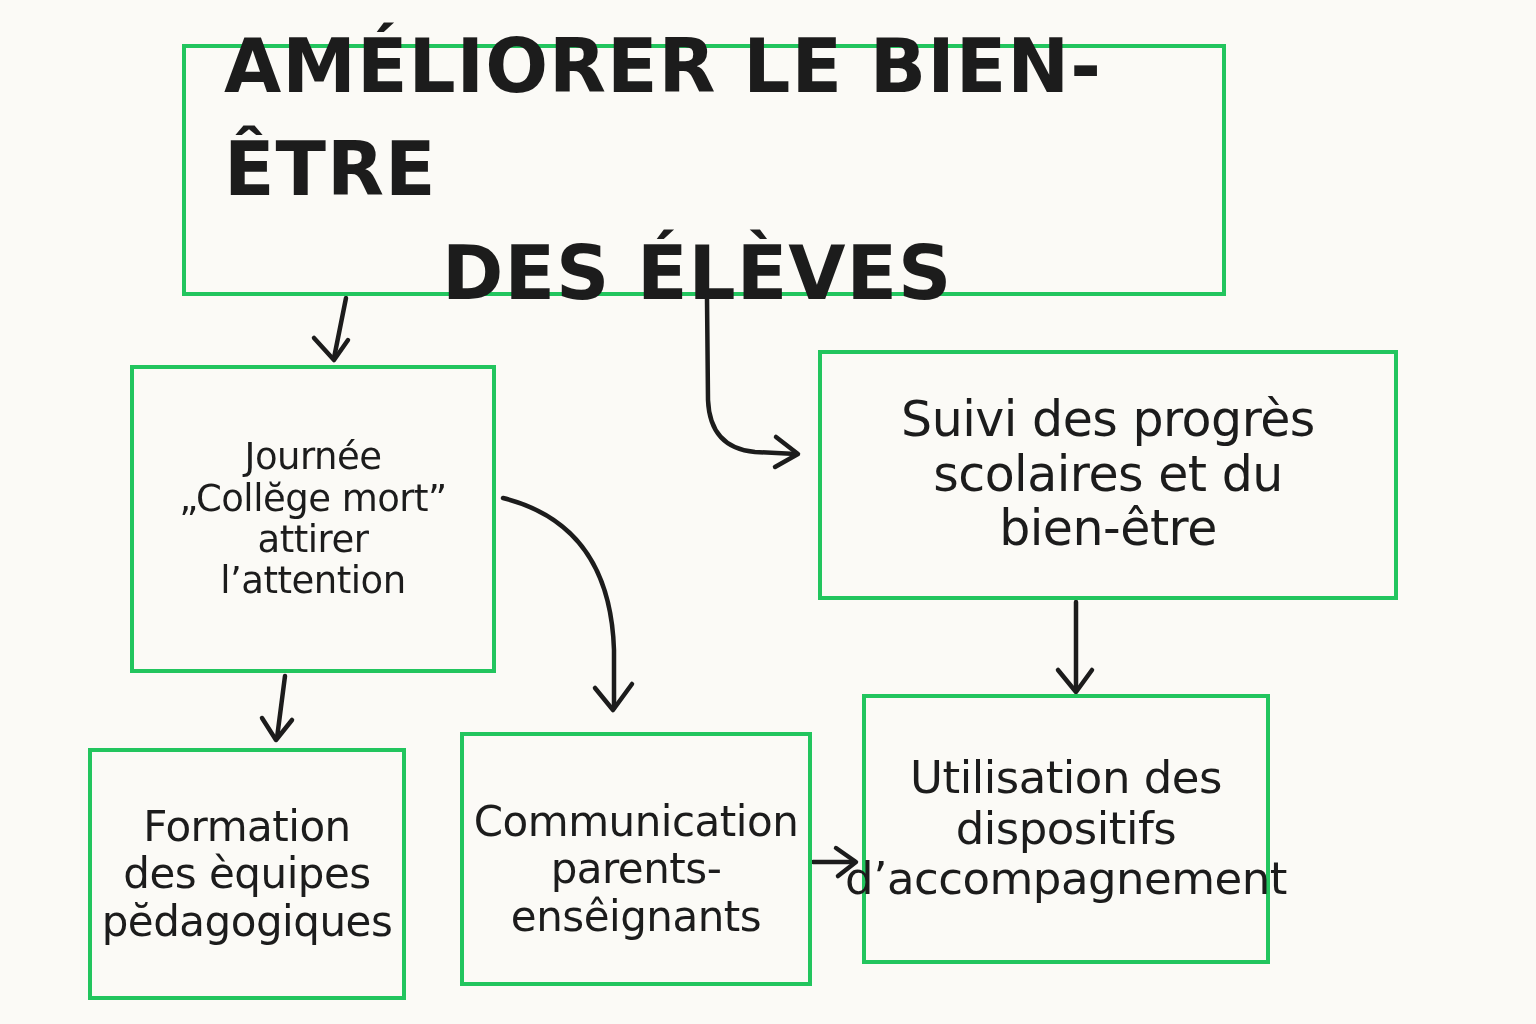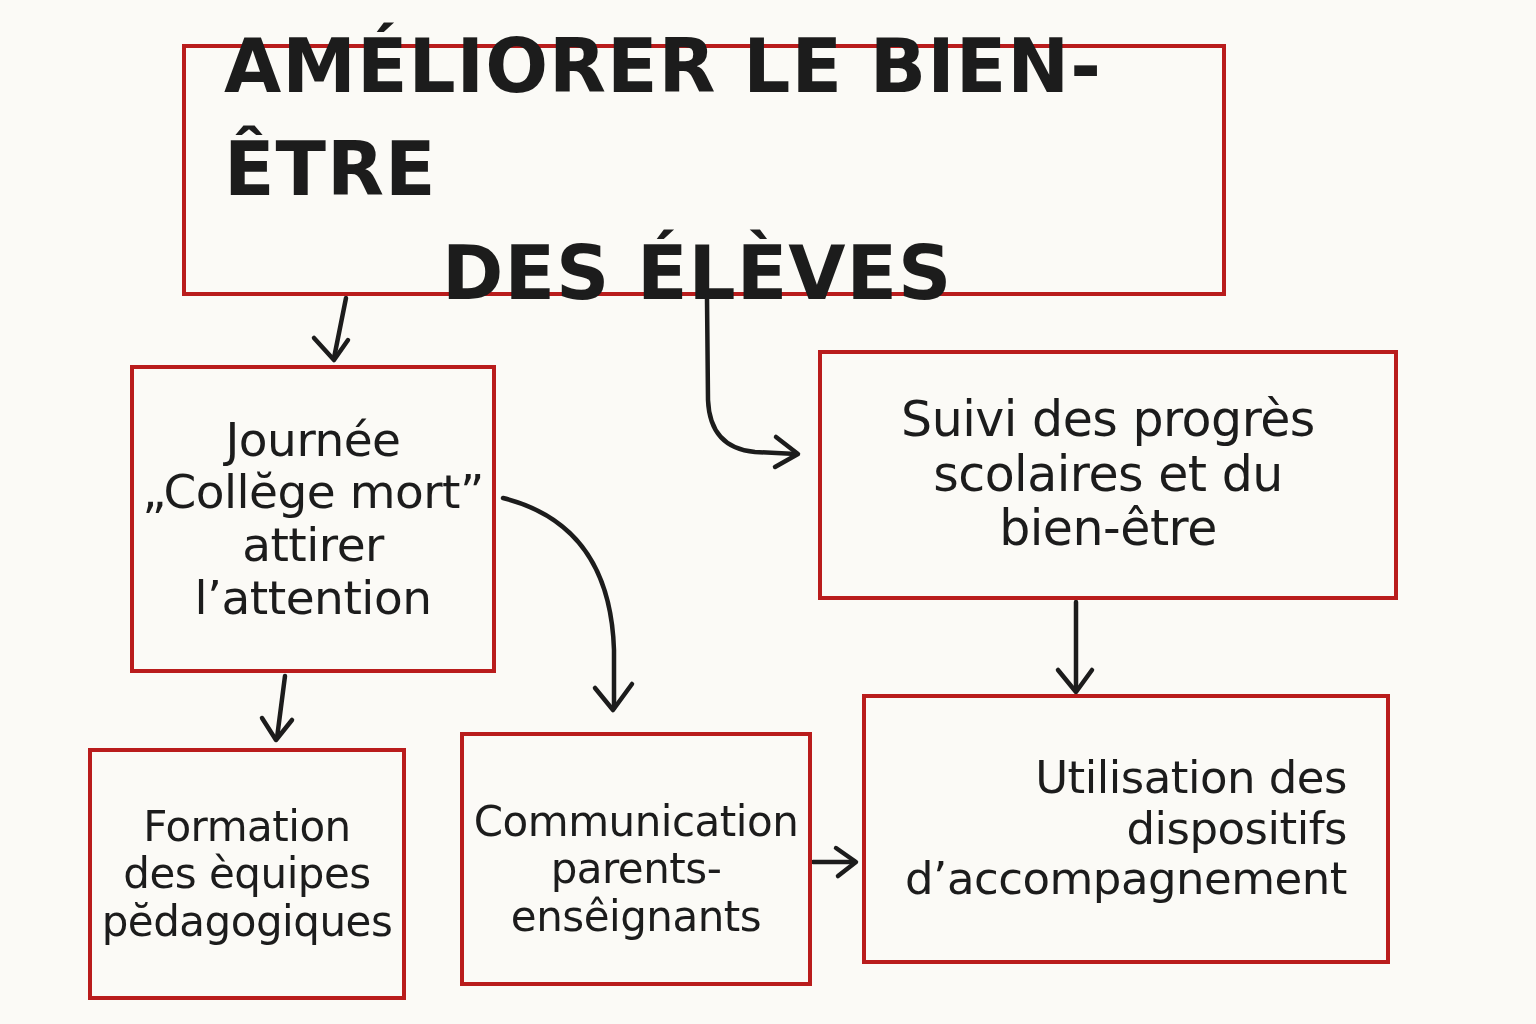--- a/index.html
+++ b/index.html
@@ -17,21 +17,21 @@
       background: #fbfaf6;
     }
     svg.edges {
       position: absolute;
       left: 0; top: 0;
       width: 1536px; height: 1024px;
     }
     .node {
       position: absolute;
       box-sizing: border-box;
-      border: 4px solid #b91c1c;
+      border: 4px solid #22c55e;
       background: #fbfaf6;
       display: flex;
       align-items: center;
       justify-content: center;
       text-align: center;
       color: #1c1c1c;
       font-family: "DejaVu Sans", sans-serif;
     }
     .node .label {
       white-space: pre-line;
@@ -45,28 +45,28 @@
       text-align: left;
     }
     #n-root .label {
       font-size: 74px;
       font-weight: bold;
       letter-spacing: 1px;
       line-height: 1.4;
     }
     #n-root .label .l2 { display:block; padding-left: 218px; }
     #n-journee { left: 130px; top: 365px; width: 366px; height: 308px; }
-    #n-journee .label { font-size: 47px; }
+    #n-journee .label { font-size: 37px; }
     #n-suivi { left: 818px; top: 350px; width: 580px; height: 250px; }
     #n-suivi .label { font-size: 49px; }
     #n-formation { left: 88px; top: 748px; width: 318px; height: 252px; }
     #n-formation .label { font-size: 42px; }
     #n-comm { left: 460px; top: 732px; width: 352px; height: 254px; }
     #n-comm .label { font-size: 42px; margin-top: 20px; }
-    #n-util { left: 862px; top: 694px; width: 528px; height: 270px; text-align: right; }
+    #n-util { left: 862px; top: 694px; width: 408px; height: 270px; }
     #n-util .label { font-size: 45px; }
   </style>
 </head>
 <body>
 
 <div class="canvas">
 
   <svg class="edges" viewBox="0 0 1536 1024" fill="none" stroke="#1c1c1c" stroke-width="4.5" stroke-linecap="round" stroke-linejoin="round">
 
     <g>

